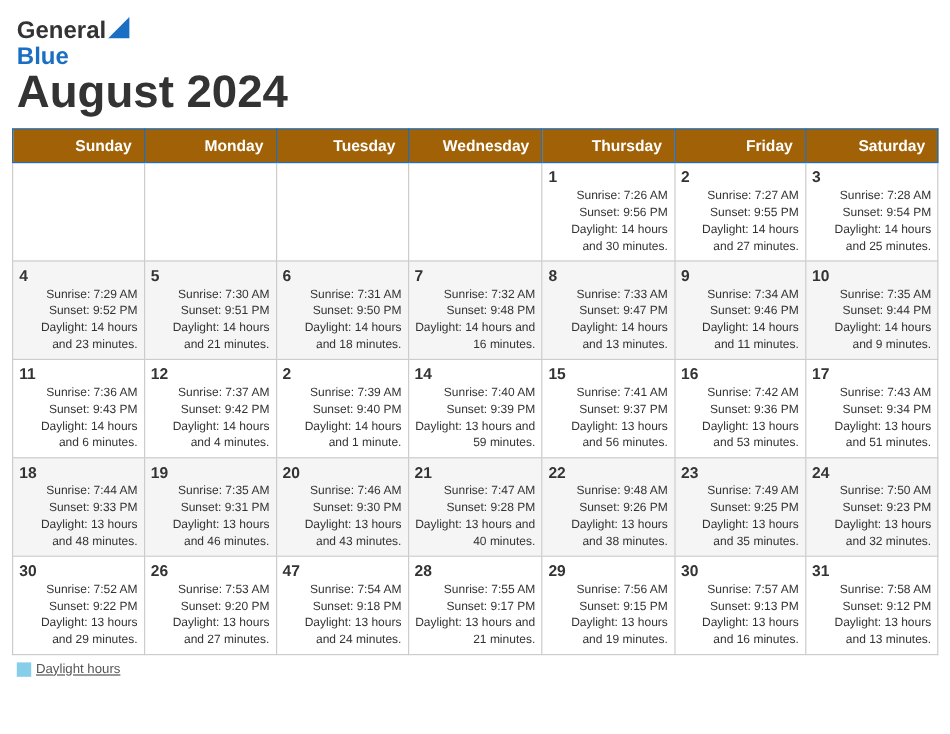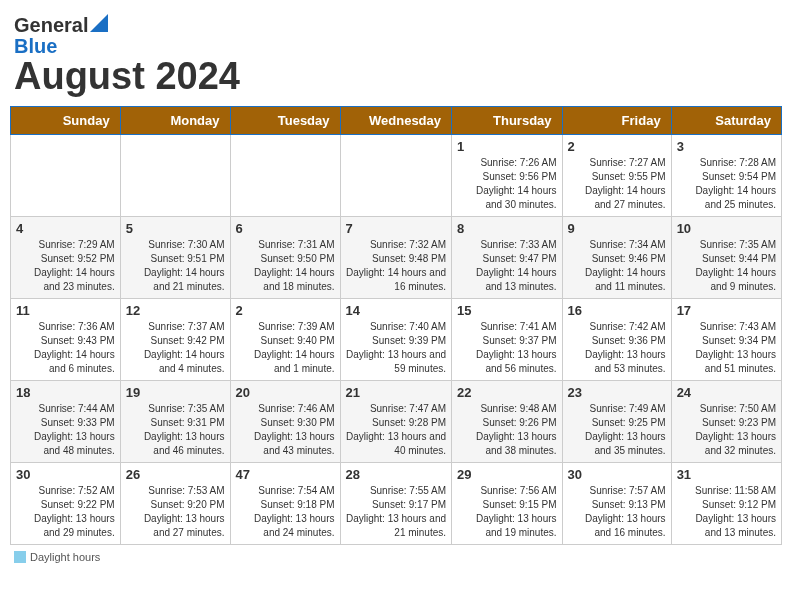--- a/index.html
+++ b/index.html
@@ -96,20 +96,21 @@
     .empty-cell {
       background: #fff;
     }
     .footer {
       display: flex;
       align-items: flex-start;
       margin-top: 6px;
       font-size: 11px;
       color: #555;
       padding: 0 4px;
+      text-decoration: underline;
     }
     .footer-legend {
       display: flex;
       gap: 16px;
     }
     .legend-item {
       display: flex;
       align-items: center;
       gap: 4px;
     }
@@ -341,21 +342,21 @@
 Daylight: 13 hours and 19 minutes.</div>
         </td>
         <td>
           <span class="day-number">30</span>
           <div class="day-info">Sunrise: 7:57 AM
 Sunset: 9:13 PM
 Daylight: 13 hours and 16 minutes.</div>
         </td>
         <td>
           <span class="day-number">31</span>
-          <div class="day-info">Sunrise: 11:58 AM
+          <div class="day-info">Sunrise: 7:58 AM
 Sunset: 9:12 PM
 Daylight: 13 hours and 13 minutes.</div>
         </td>
       </tr>
     </tbody>
 </table>
 
 <div class="footer">
   <div class="footer-legend">
     <div class="legend-item">

